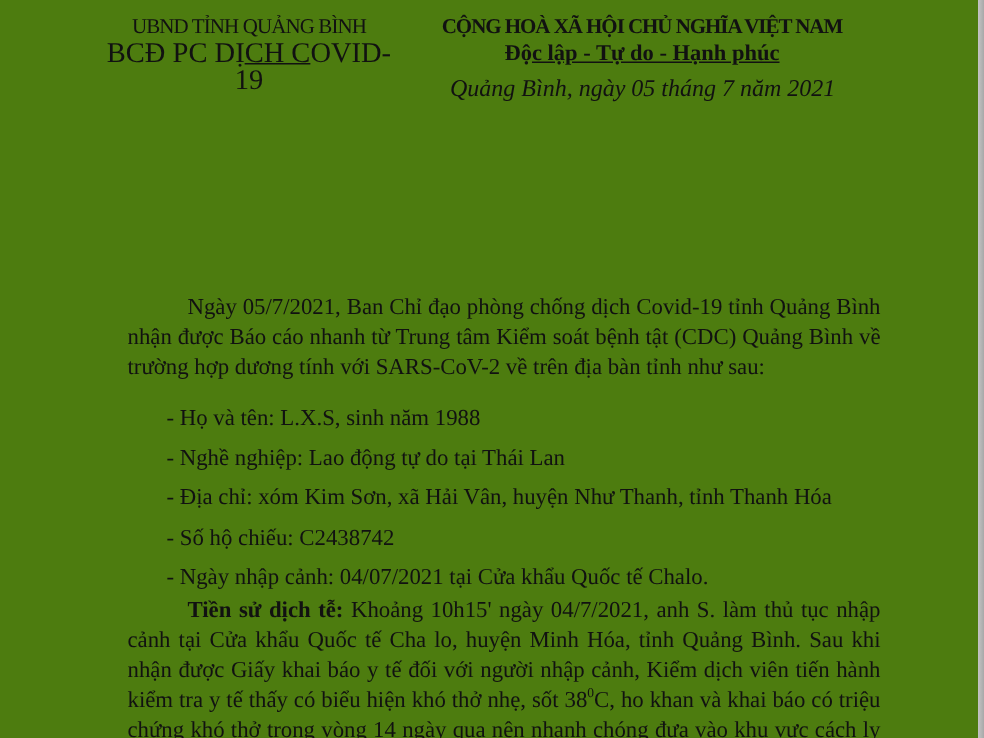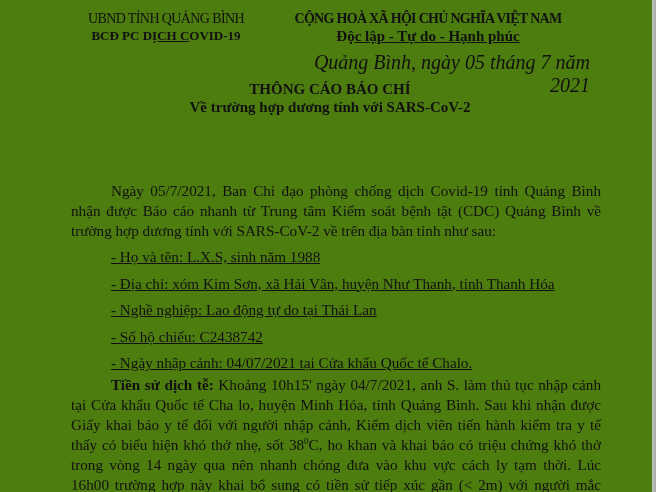--- a/index.html
+++ b/index.html
@@ -15,48 +15,48 @@
     background: #4d7c0f;
   }
   .edge {
     position: absolute; top: 0; right: 0; width: 4px; height: 492px;
     background: linear-gradient(to right, #c4c4c4, #a8a8a8);
   }
   .hdr-left {
     position: absolute; left: 70px; top: 10px; width: 192px; text-align: center;
   }
   .hdr-left .l1 { font-size: 14px; letter-spacing: -0.6px; line-height: 17px; }
-  .hdr-left .l2 { font-size: 13px; font-weight: bold; line-height: 18px; }
+  .hdr-left .l2 { font-size: 19px; font-weight: normal; line-height: 18px; }
   .hdr-left .l2 .u { text-decoration: underline; }
   .hdr-right {
     position: absolute; left: 286px; top: 10px; width: 284px; text-align: center;
   }
   .hdr-right .l1 { font-size: 14px; font-weight: bold; letter-spacing: -0.7px; line-height: 17px; }
   .hdr-right .l2 { font-size: 15px; font-weight: bold; line-height: 18px; text-align: center; }
   .hdr-right .l2 .u { text-decoration: underline; }
   .date {
-    position: absolute; left: 300px; top: 51px; width: 290px; text-align: right;
-    font-style: italic; font-size: 20px;
+    position: absolute; left: 300px; top: 51px; width: 290px; text-align: left;
+    font-style: italic; font-size: 16px;
   }
   .title {
     position: absolute; left: 100px; top: 80px; width: 460px; text-align: center;
     font-weight: bold;
   }
   .title .t1 { font-size: 15px; line-height: 18px; }
   .title .t2 { font-size: 15px; line-height: 18px; }
   .greet {
     position: absolute; left: 100px; top: 131px; width: 460px; text-align: center;
     font-size: 15px;
   }
   .body {
     position: absolute; left: 71px; top: 181px; width: 530px;
     font-size: 15.2px; line-height: 20px;
   }
-  .para { text-indent: 40px; text-align: justify; margin: 0; }
-  .item { margin: 6px 0 0 40px; line-height: 20.5px; white-space: nowrap; text-decoration: underline; }
+  .para { text-indent: 40px; text-align: justify; margin: 14px; }
+  .item { margin: 6px 0 0 40px; line-height: 20.5px; white-space: nowrap; }
   .para.history { margin-top: 1px; }
   b { font-weight: bold; }
   sup { font-size: 9px; line-height: 0; }
 </style>
 </head>
 <body>
 
 <div class="page">
 
   <div class="hdr-left">
@@ -64,31 +64,27 @@
     <div class="l2"><span>BCĐ PC DỊ</span><span class="u">CH C</span><span>OVID-19</span></div>
   </div>
 
   <div class="hdr-right">
     <div class="l1">CỘNG HOÀ XÃ HỘI CHỦ NGHĨA VIỆT NAM</div>
     <div class="l2"><span>Độ</span><span class="u">c lập - Tự do - Hạnh phúc  </span></div>
   </div>
 
   <div class="date">Quảng Bình, ngày 05 tháng 7 năm 2021</div>
 
-  <div class="title">
-    <div class="t1">THÔNG CÁO BÁO CHÍ</div>
-    <div class="t2">Về trường hợp dương tính với SARS-CoV-2</div>
-  </div>
 
 
   <div class="body">
     <p class="para">Ngày 05/7/2021, Ban Chỉ đạo phòng chống dịch Covid-19 tỉnh Quảng Bình nhận được Báo cáo nhanh từ Trung tâm Kiểm soát bệnh tật (CDC) Quảng Bình về trường hợp dương tính với SARS-CoV-2 về trên địa bàn tỉnh như sau:</p>
     <div class="item">- Họ và tên: L.X.S, sinh năm 1988</div>
+    <div class="item">- Nghề nghiệp: Lao động tự do tại Thái Lan</div>
     <div class="item">- Địa chỉ: xóm Kim Sơn, xã Hải Vân, huyện Như Thanh, tỉnh Thanh Hóa</div>
-    <div class="item">- Nghề nghiệp: Lao động tự do tại Thái Lan</div>
     <div class="item">- Số hộ chiếu: C2438742</div>
     <div class="item">- Ngày nhập cảnh: 04/07/2021 tại Cửa khẩu Quốc tế Chalo.</div>
     <p class="para history"><b>Tiền sử dịch tễ:</b><span> Khoảng 10h15' ngày 04/7/2021, anh S. làm thủ tục nhập cảnh tại Cửa khẩu Quốc tế Cha lo, huyện Minh Hóa, tỉnh Quảng Bình. Sau khi nhận được Giấy khai báo y tế đối với người nhập cảnh, Kiểm dịch viên tiến hành kiểm tra y tế thấy có biểu hiện khó thở nhẹ, sốt 38</span><sup>0</sup><span>C, ho khan và khai báo có triệu chứng khó thở trong vòng 14 ngày qua nên nhanh chóng đưa vào khu vực cách ly tạm thời. Lúc 16h00 trường hợp này khai bổ sung có tiền sử tiếp xúc gần (&lt; 2m) với người mắc COVID-19 tại Thái Lan trong vòng 14 ngày và không mang khẩu trang trong quá trình sinh sống ở Thái Lan.</span></p>
 
   </div>
 </div>
 
 <div class="edge"></div>
 
 </body></html>

